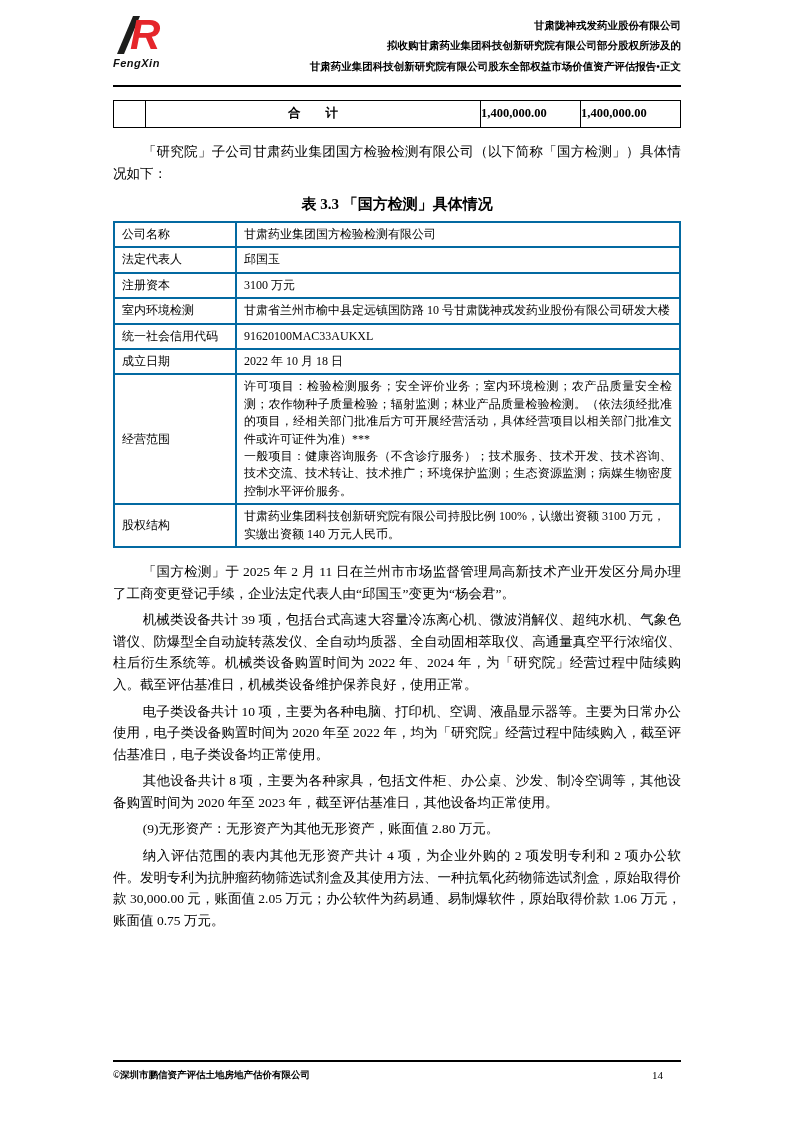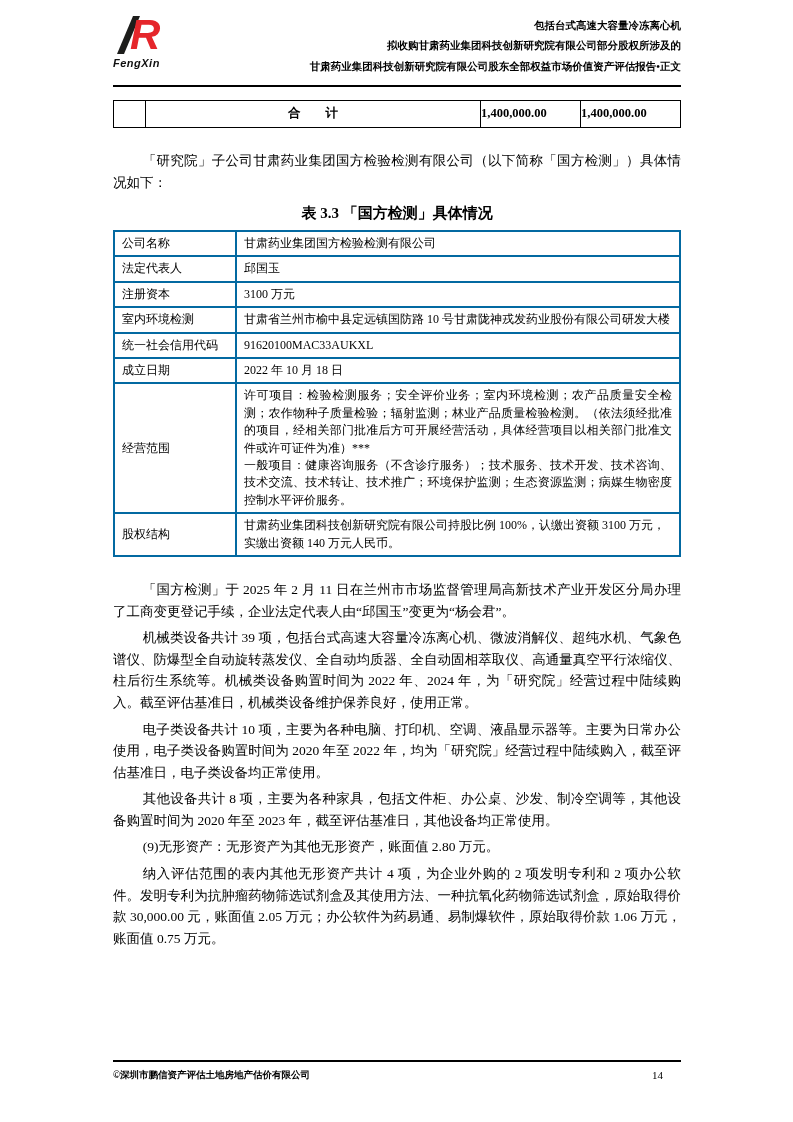--- a/index.html
+++ b/index.html
@@ -23,21 +23,21 @@
   .top-table td { border:1px solid #000; height:27px; font-size:12.5px; font-weight:bold; }
   .top-table .c0 { width:32px; }
   .top-table .c1 { text-align:center; }
   .top-table .c2 { width:100px; padding-right:6px; font-family:"Liberation Serif", serif; }
 
   
   .para {
     font-size:13.5px; line-height:1.6; text-indent:2.2em;
     text-align:justify; margin-top:5px;
   }
-  .para-first { margin-top:22px; }
+  .para-first { margin-top:13px; }
 
   
   .caption { margin-top:11px; text-align:center; font-weight:bold; font-size:15px; }
   .info-table { margin-top:7px; }
   .info-table td {
     border:2px solid #0369a1; font-size:12px; line-height:1.45;
     padding:3px 7px; vertical-align:middle;
   }
   .info-table .label-cell { width:122px; }
   .prewrap { white-space:pre-wrap; text-align:justify; }
@@ -56,21 +56,21 @@
 
   <div class="header">
     <div class="logo">
       <svg width="52" height="42" viewBox="0 0 52 42">
         <polygon points="4,40 20,2 27,2 11,40" fill="#1d1d1b"></polygon>
         <text x="17" y="35" font-family="Liberation Sans, sans-serif" font-size="42" font-weight="bold" font-style="italic" fill="#e5262b">R</text>
       </svg>
       <div class="logo-brand">FengXin</div>
     </div>
     <div class="header-lines">
-      <div>包括台式高速大容量冷冻离心机</div>
+      <div>甘肃陇神戎发药业股份有限公司</div>
       <div>拟收购甘肃药业集团科技创新研究院有限公司部分股权所涉及的</div>
       <div>甘肃药业集团科技创新研究院有限公司股东全部权益市场价值资产评估报告•正文</div>
     </div>
   </div>
   <div class="header-rule"></div>
 
   <table class="top-table">
     <tbody>
         <tr>
       <td class="c0"></td>

